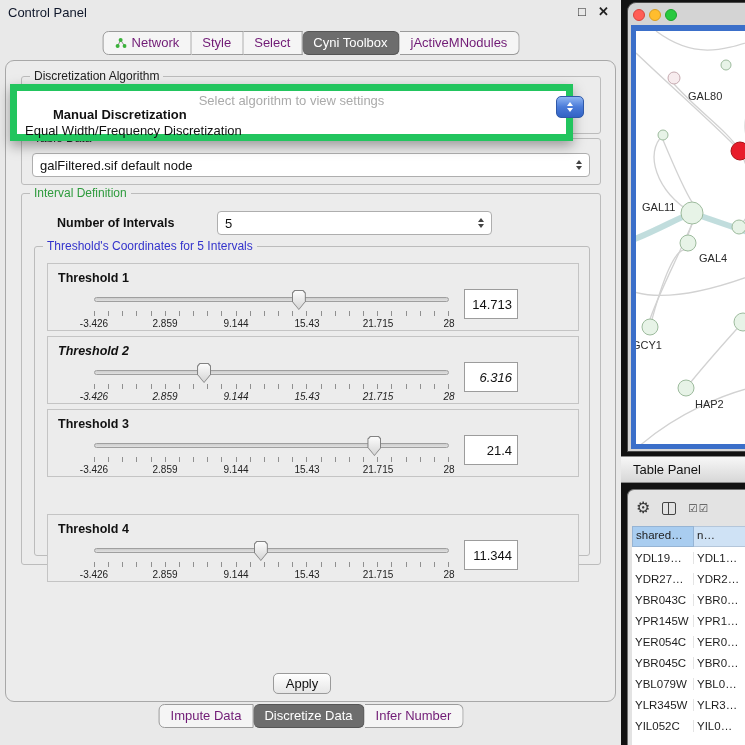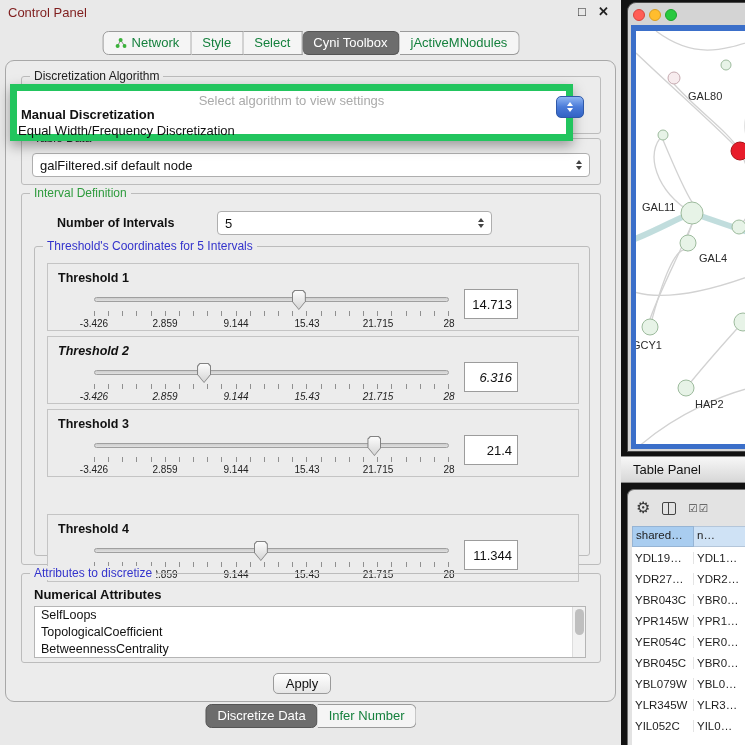--- a/index.html
+++ b/index.html
@@ -1,30 +1,30 @@
 <!DOCTYPE html>
 <html><head>
 <meta charset="utf-8">
 <style>
   * { margin:0; padding:0; box-sizing:border-box; }
   html,body { width:745px; height:745px; }
   body { position:relative; overflow:hidden; background:#121212; font-family:"Liberation Sans",sans-serif; color:#111; }
 
   
   .cp { position:absolute; left:0; top:0; width:621px; height:745px; background:#e9e9e9; }
-  .cp-title { position:absolute; left:8px; top:5px; font-size:13px; color:#7f1d1d; }
+  .cp-title { position:absolute; left:8px; top:5px; font-size:13px; color:#0f172a; }
   .win-btn { position:absolute; top:4px; font-size:13px; color:#222; }
   .float-btn { left:578px; }
   .close-btn { left:598px; font-weight:bold; }
 
   .tabbar { position:absolute; display:flex; z-index:5; }
   .tabbar.top { left:311px; transform:translateX(-50%); top:31px; }
   .tabbar.bottom { left:311px; transform:translateX(-50%); top:704px; }
   .tab { background:#f5f5f5; border:1px solid #9b9b9b; border-left:none; padding:3px 11px 4px;
-         font-size:13px; color:#15803d; display:flex; align-items:center; gap:5px; white-space:nowrap; }
+         font-size:13px; color:#701a75; display:flex; align-items:center; gap:5px; white-space:nowrap; }
   .tab:first-child { border-left:1px solid #9b9b9b; border-radius:6px 0 0 6px; }
   .tab:last-child { border-radius:0 6px 6px 0; }
   .tab.selected { background:#6d6d6d; color:#fff; border-color:#555; border-radius:6px; }
 
   .cp-frame { position:absolute; left:5px; top:60px; width:611px; height:642px;
               border:1px solid #a8a8a8; border-radius:9px; background:#ececec; }
 
   .group { position:absolute; border:1px solid #bcbcbc; border-radius:3px; }
   .group-title { position:absolute; top:-8px; left:8px; background:#ececec; padding:0 4px;
                  font-size:12px; color:#222; white-space:nowrap; }
@@ -34,22 +34,22 @@
   .combo { position:absolute; background:#fff; border:1px solid #aeaeae; border-radius:4px;
            display:flex; align-items:center; font-size:13px; padding:0 7px; color:#111; }
   .stepper { margin-left:auto; display:flex; flex-direction:column; align-items:center; gap:2px; padding-left:6px; }
   .tri-up   { width:0; height:0; border-left:3.5px solid transparent; border-right:3.5px solid transparent; border-bottom:4.5px solid #444; }
   .tri-down { width:0; height:0; border-left:3.5px solid transparent; border-right:3.5px solid transparent; border-top:4.5px solid #444; }
 
   
   .popup { position:absolute; left:10px; top:84px; width:563px; height:57px; background:#fff;
            border:7px solid #22c55e; box-shadow:0 5px 12px rgba(0,0,0,.35); z-index:40; font-size:13px; }
   .popup .ph  { text-align:center; color:#aaa; padding-top:2px; height:16px; }
-  .popup .o1  { font-weight:bold; padding-left:4px; height:16px; }
-  .popup .o2  { padding-left:1px; height:16px; }
+  .popup .o1  { font-weight:bold; padding-left:4px; height:16px;margin-left:32px; }
+  .popup .o2  { padding-left:8px; height:16px; }
   .blue-stepper { position:absolute; left:556px; top:96px; width:28px; height:22px; z-index:41;
                   background:linear-gradient(#8fb5f2,#4a7bd9 50%,#3263c4); border:1px solid #2f59a8;
                   border-radius:5px; display:flex; flex-direction:column; align-items:center; justify-content:center; gap:2px; }
   .blue-stepper .tri-up   { border-bottom-color:#fff; }
   .blue-stepper .tri-down { border-top-color:#fff; }
 
   
   .th-box { position:absolute; left:12px; width:532px; height:68px; border:1px solid #c4c4c4; background:#ececec; }
   .th-label { position:absolute; left:10px; top:7px; font-size:12.5px; font-weight:bold; }
   .slider { position:absolute; left:46px; top:26px; width:355px; height:42px; }
@@ -257,47 +257,38 @@
               <span style="left:60%">15.43</span>
               <span style="left:80%">21.715</span>
               <span style="left:100%">28</span>
             </div>
           </div>
           <div class="value-box">11.344</div>
         </div>
       </div>
     </div>
 
-    <div class="group" style="left:15px; top:512px; width:580px; height:90px;">
-      <div class="group-title blue">Attributes to discretize</div>
-      <div class="abs bold" style="left:12px; top:13px; font-size:13px;">Numerical Attributes</div>
-      <div class="listbox">
-        <div class="item">SelfLoops</div>
-        <div class="item">TopologicalCoefficient</div>
-        <div class="item">BetweennessCentrality</div>
-        <div class="vscroll">
-            <div class="vthumb"></div>
-          </div>
-      </div>
-    </div>
 
     <div class="apply-btn">Apply</div>
   </div>
 
   <div class="popup">
     <div class="ph">Select algorithm to view settings</div>
     <div class="o1">Manual Discretization</div>
     <div class="o2">Equal Width/Frequency Discretization</div>
   </div>
   <div class="blue-stepper">
       <span class="tri-up"></span>
       <span class="tri-down"></span>
     </div>
 
   <div class="tabbar bottom">
+    <div class="tab">
+        <span>Impute Data</span>
+      </div>
     <div class="tab selected">
         <span>Discretize Data</span>
       </div>
     <div class="tab">
         <span>Infer Number</span>
       </div>
   </div>
 </div>
 
 <div class="right-bg"></div>

